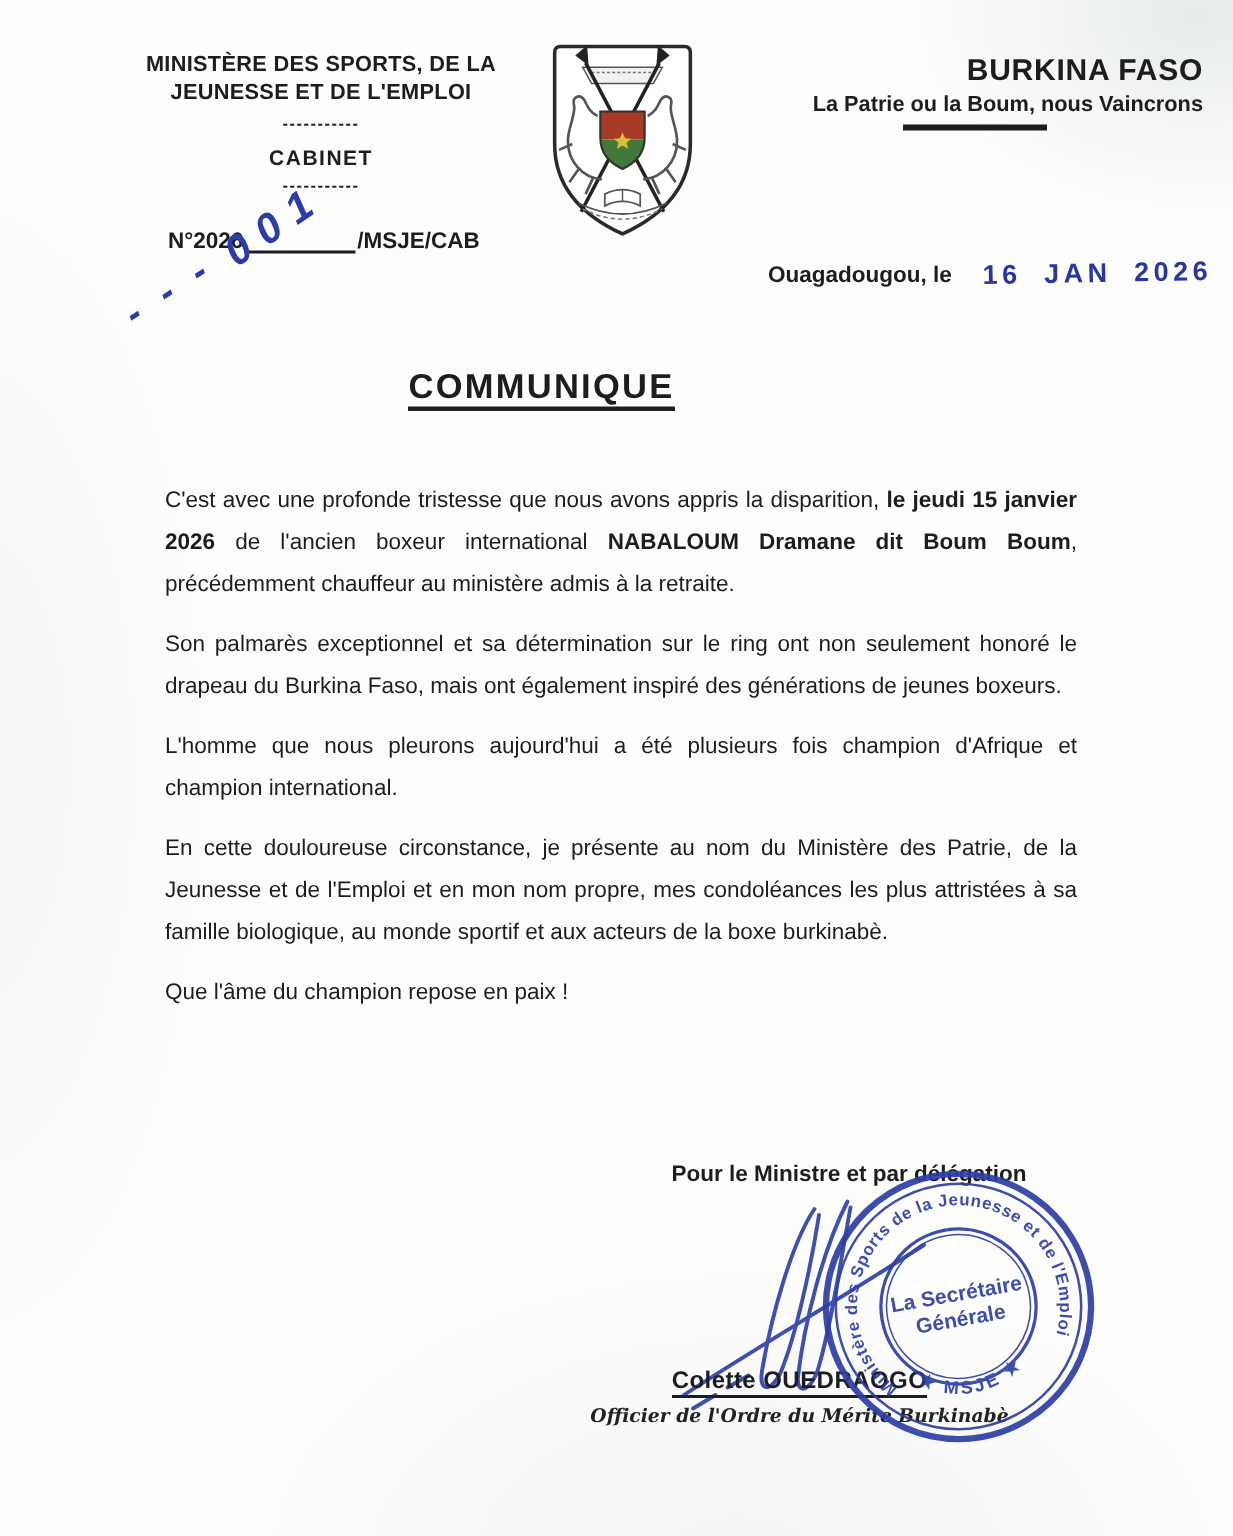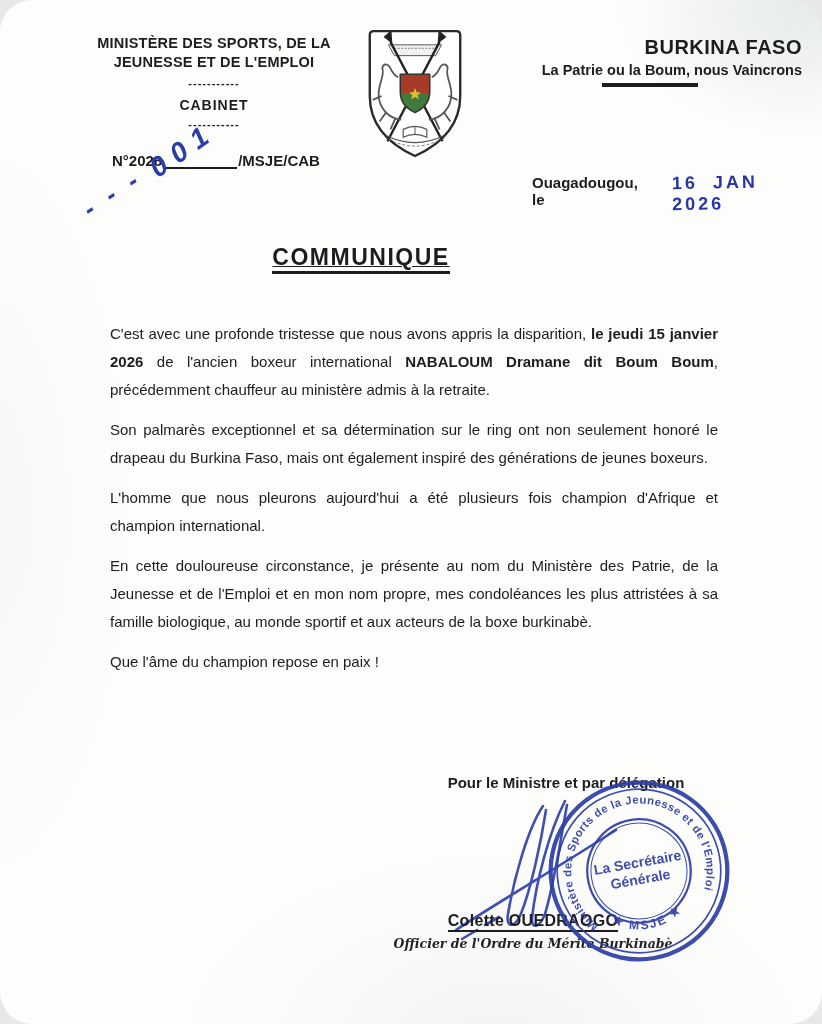--- a/index.html
+++ b/index.html
@@ -4,46 +4,45 @@
 <style>
   html,body{margin:0;padding:0;background:#e8e8e8;}
   .page{
     position:relative;width:822px;height:1024px;overflow:hidden;
     font-family:"Liberation Sans", sans-serif;color:#1d1d1f;
     background:
       radial-gradient(ellipse 260px 180px at 97% 1%, rgba(175,188,192,.28), transparent 70%),
       radial-gradient(ellipse 420px 260px at 60% 102%, rgba(185,196,200,.16), transparent 75%),
       radial-gradient(ellipse 200px 500px at -2% 50%, rgba(185,196,200,.12), transparent 75%),
       #fdfdfc;
-    border-radius: 32px;
   }
   
   .lh-left{position:absolute;left:88px;top:34px;width:252px;text-align:center;font-weight:bold;}
   .min-line{font-size:14.5px;line-height:19px;letter-spacing:.2px;}
   .sep{font-size:11px;letter-spacing:1px;line-height:10px;margin-top:6px;font-weight:bold;color:#222;}
   .cabinet{font-size:14px;margin-top:9px;letter-spacing:1px;}
   
   .ref{position:absolute;left:112px;top:152px;font-weight:bold;font-size:15px;display:flex;align-items:flex-end;}
   .ref .blank{display:inline-block;width:74px;height:15px;border-bottom:2px solid #1d1d1f;margin:0 1px;}
   .hand{position:absolute;color:#2b3da8;font-weight:bold;font-style:italic;}
   .hand-num{left:146px;top:134px;font-size:28px;letter-spacing:9px;transform:rotate(-35deg);}
   .hand-dashes{left:80px;top:178px;font-size:26px;letter-spacing:5px;transform:rotate(-33deg);}
   
   .emblem{position:absolute;left:356px;top:24px;width:118px;height:140px;}
   
   .lh-right{position:absolute;left:498px;top:36px;width:304px;text-align:right;}
   .country{font-size:20px;font-weight:bold;letter-spacing:.5px;}
   .motto{font-size:14.5px;font-weight:bold;margin-top:3px;}
   .motto-rule{width:96px;height:4px;background:#1d1d1f;margin:5px auto 0;}
   
-  .dateline{position:absolute;left:512px;top:172px;display:flex;align-items:baseline;gap:20px;margin-left:20px;}
+  .dateline{position:absolute;left:512px;top:172px;display:flex;align-items:baseline;gap:20px;}
   .place{font-size:15px;font-weight:bold;}
   .date-stamp{color:#2936a2;font-size:18px;font-weight:bold;letter-spacing:3px;word-spacing:7px;transform:rotate(-1deg);}
   
-  .title-wrap{position:absolute;left:0;top:244px;width:722px;text-align:center;text-decoration:underline;}
+  .title-wrap{position:absolute;left:0;top:244px;width:722px;text-align:center;}
   .doc-title{font-size:23px;font-weight:bold;letter-spacing:1.5px;border-bottom:3px solid #1d1d1f;padding-bottom:1px;}
   
   .body-text{position:absolute;left:110px;top:320px;width:608px;font-size:15px;line-height:28px;text-align:justify;}
   .body-text p{margin:0 0 12px 0;}
   .body-text b{font-weight:bold;}
   
   .sig-lines{position:absolute;left:398px;top:772px;width:336px;text-align:center;font-weight:bold;font-size:15px;line-height:22px;z-index:1;}
   .signature{position:absolute;left:448px;top:786px;width:195px;height:168px;z-index:2;}
   .stamp{position:absolute;left:545px;top:777px;width:188px;height:188px;z-index:3;transform:rotate(-10deg);opacity:.92;}
   .sig-name{position:absolute;left:388px;top:912px;width:290px;text-align:center;z-index:2;}

